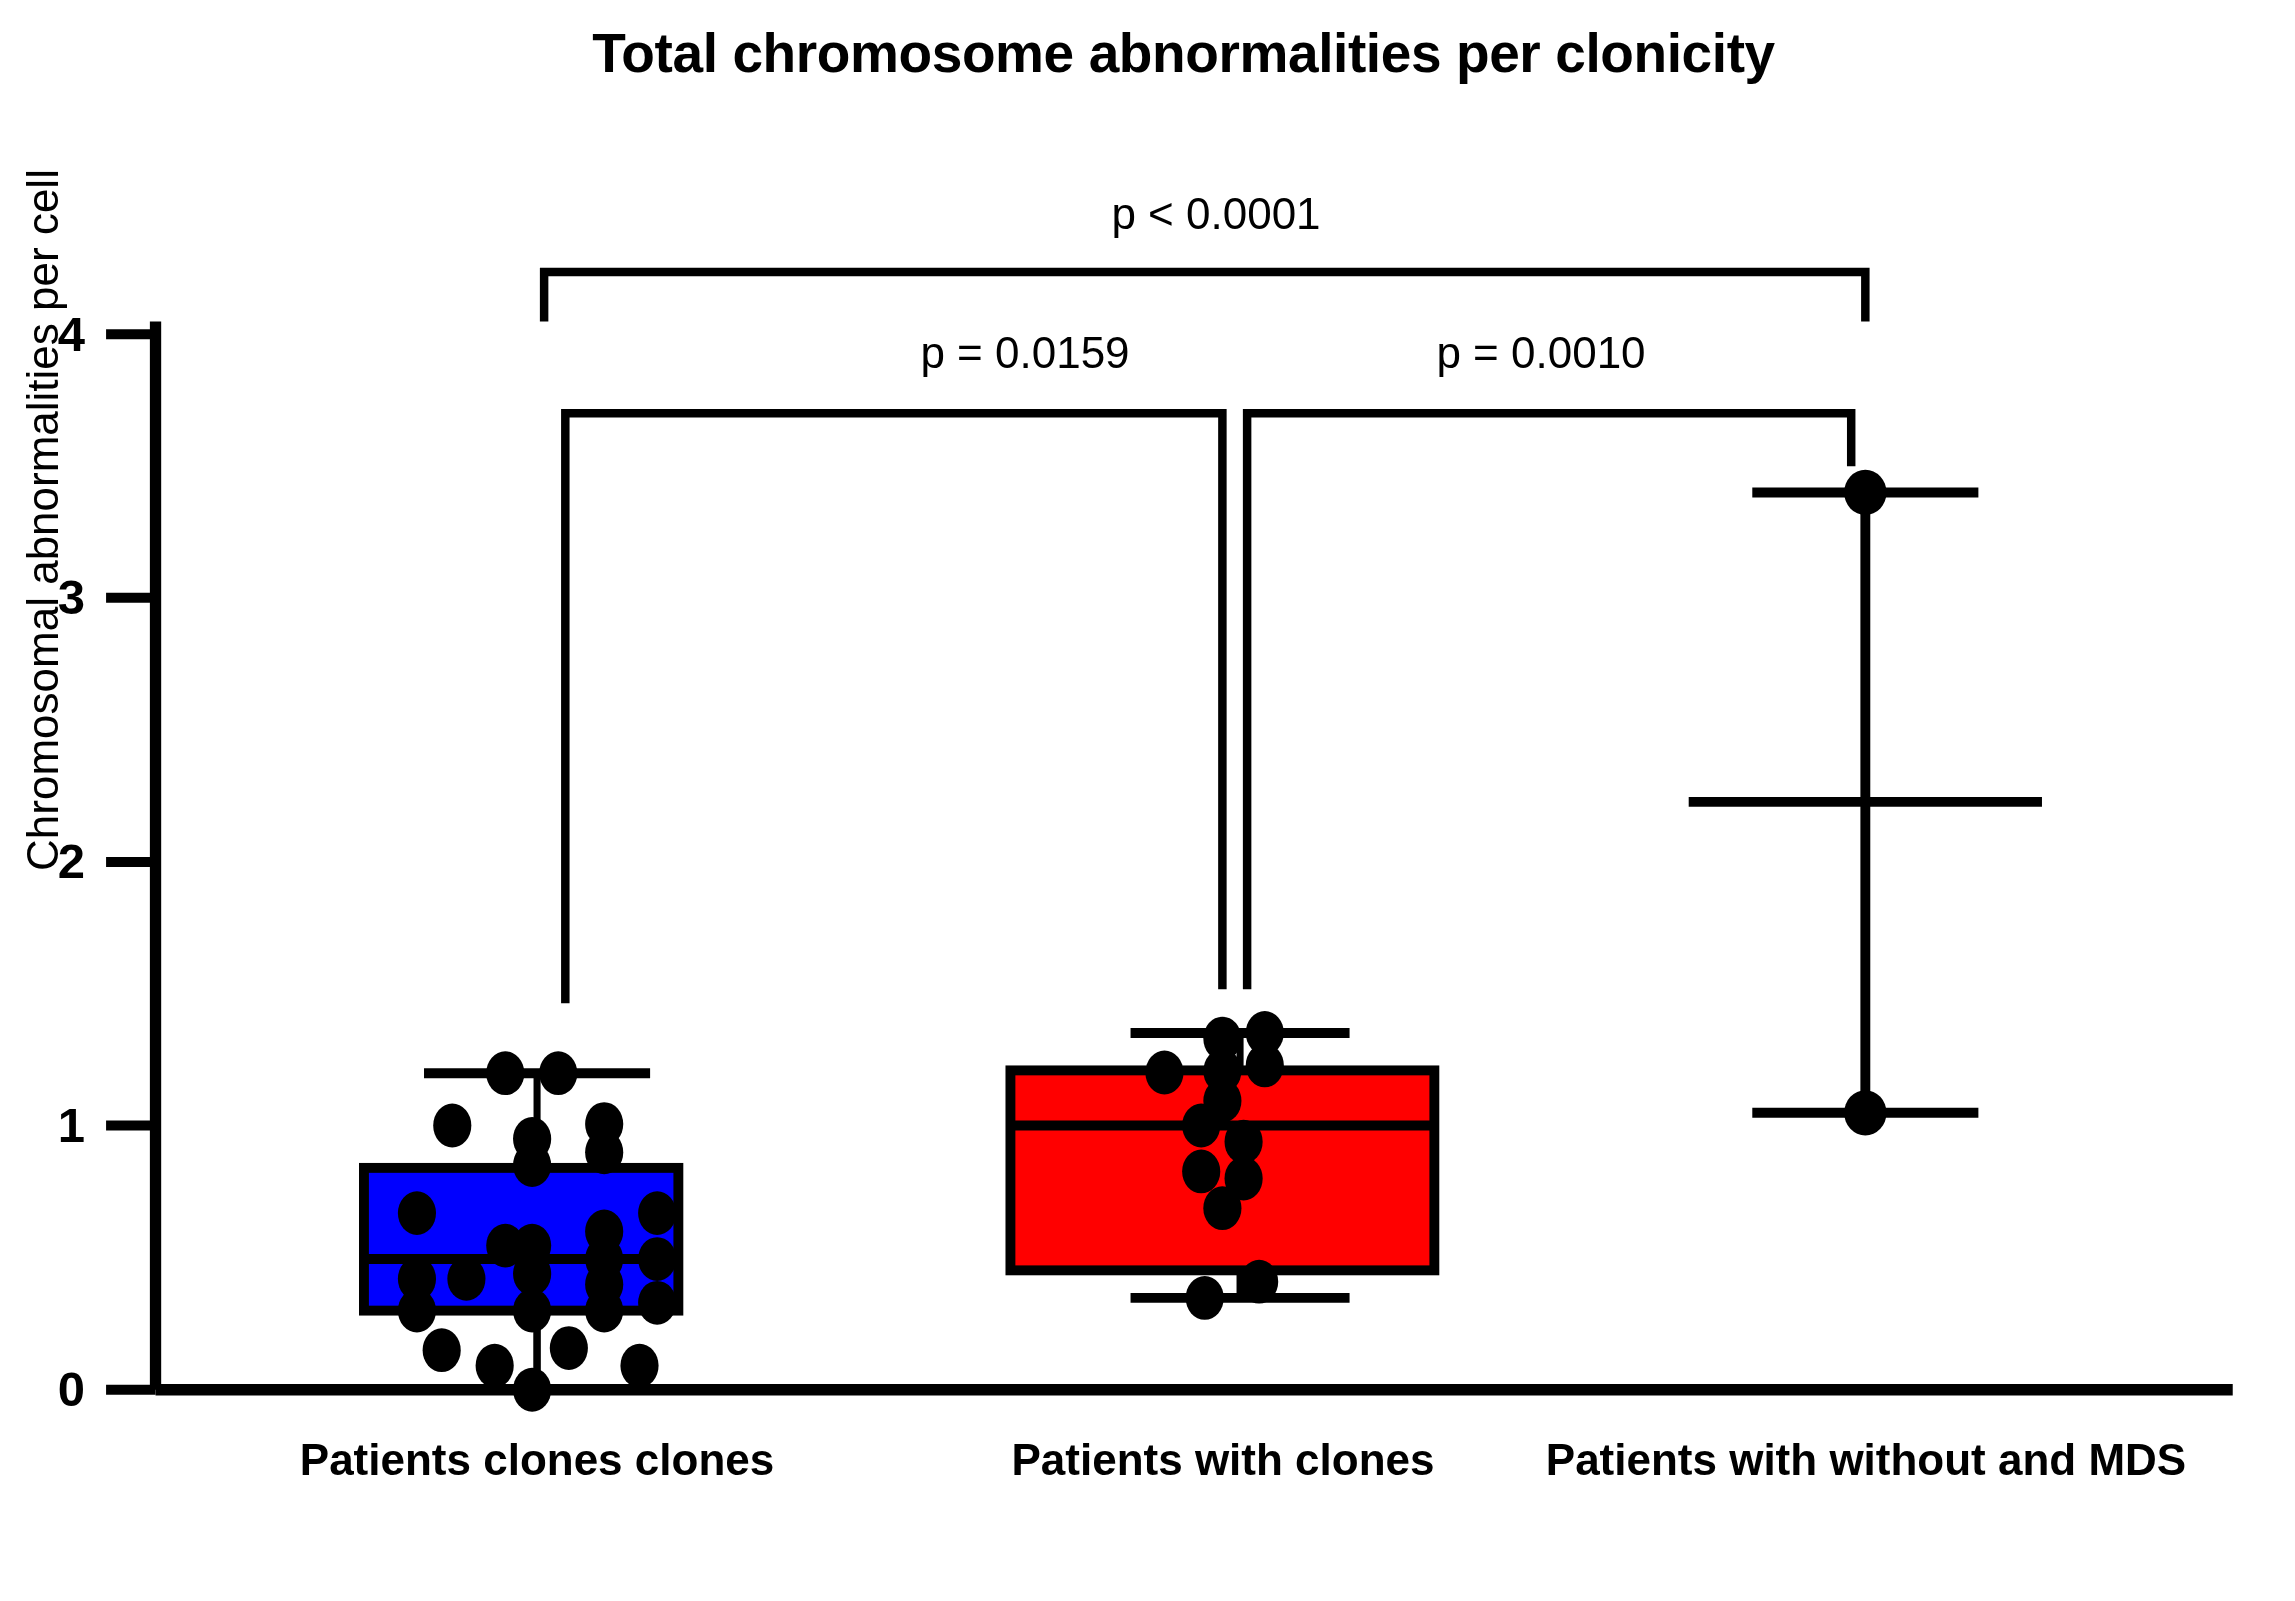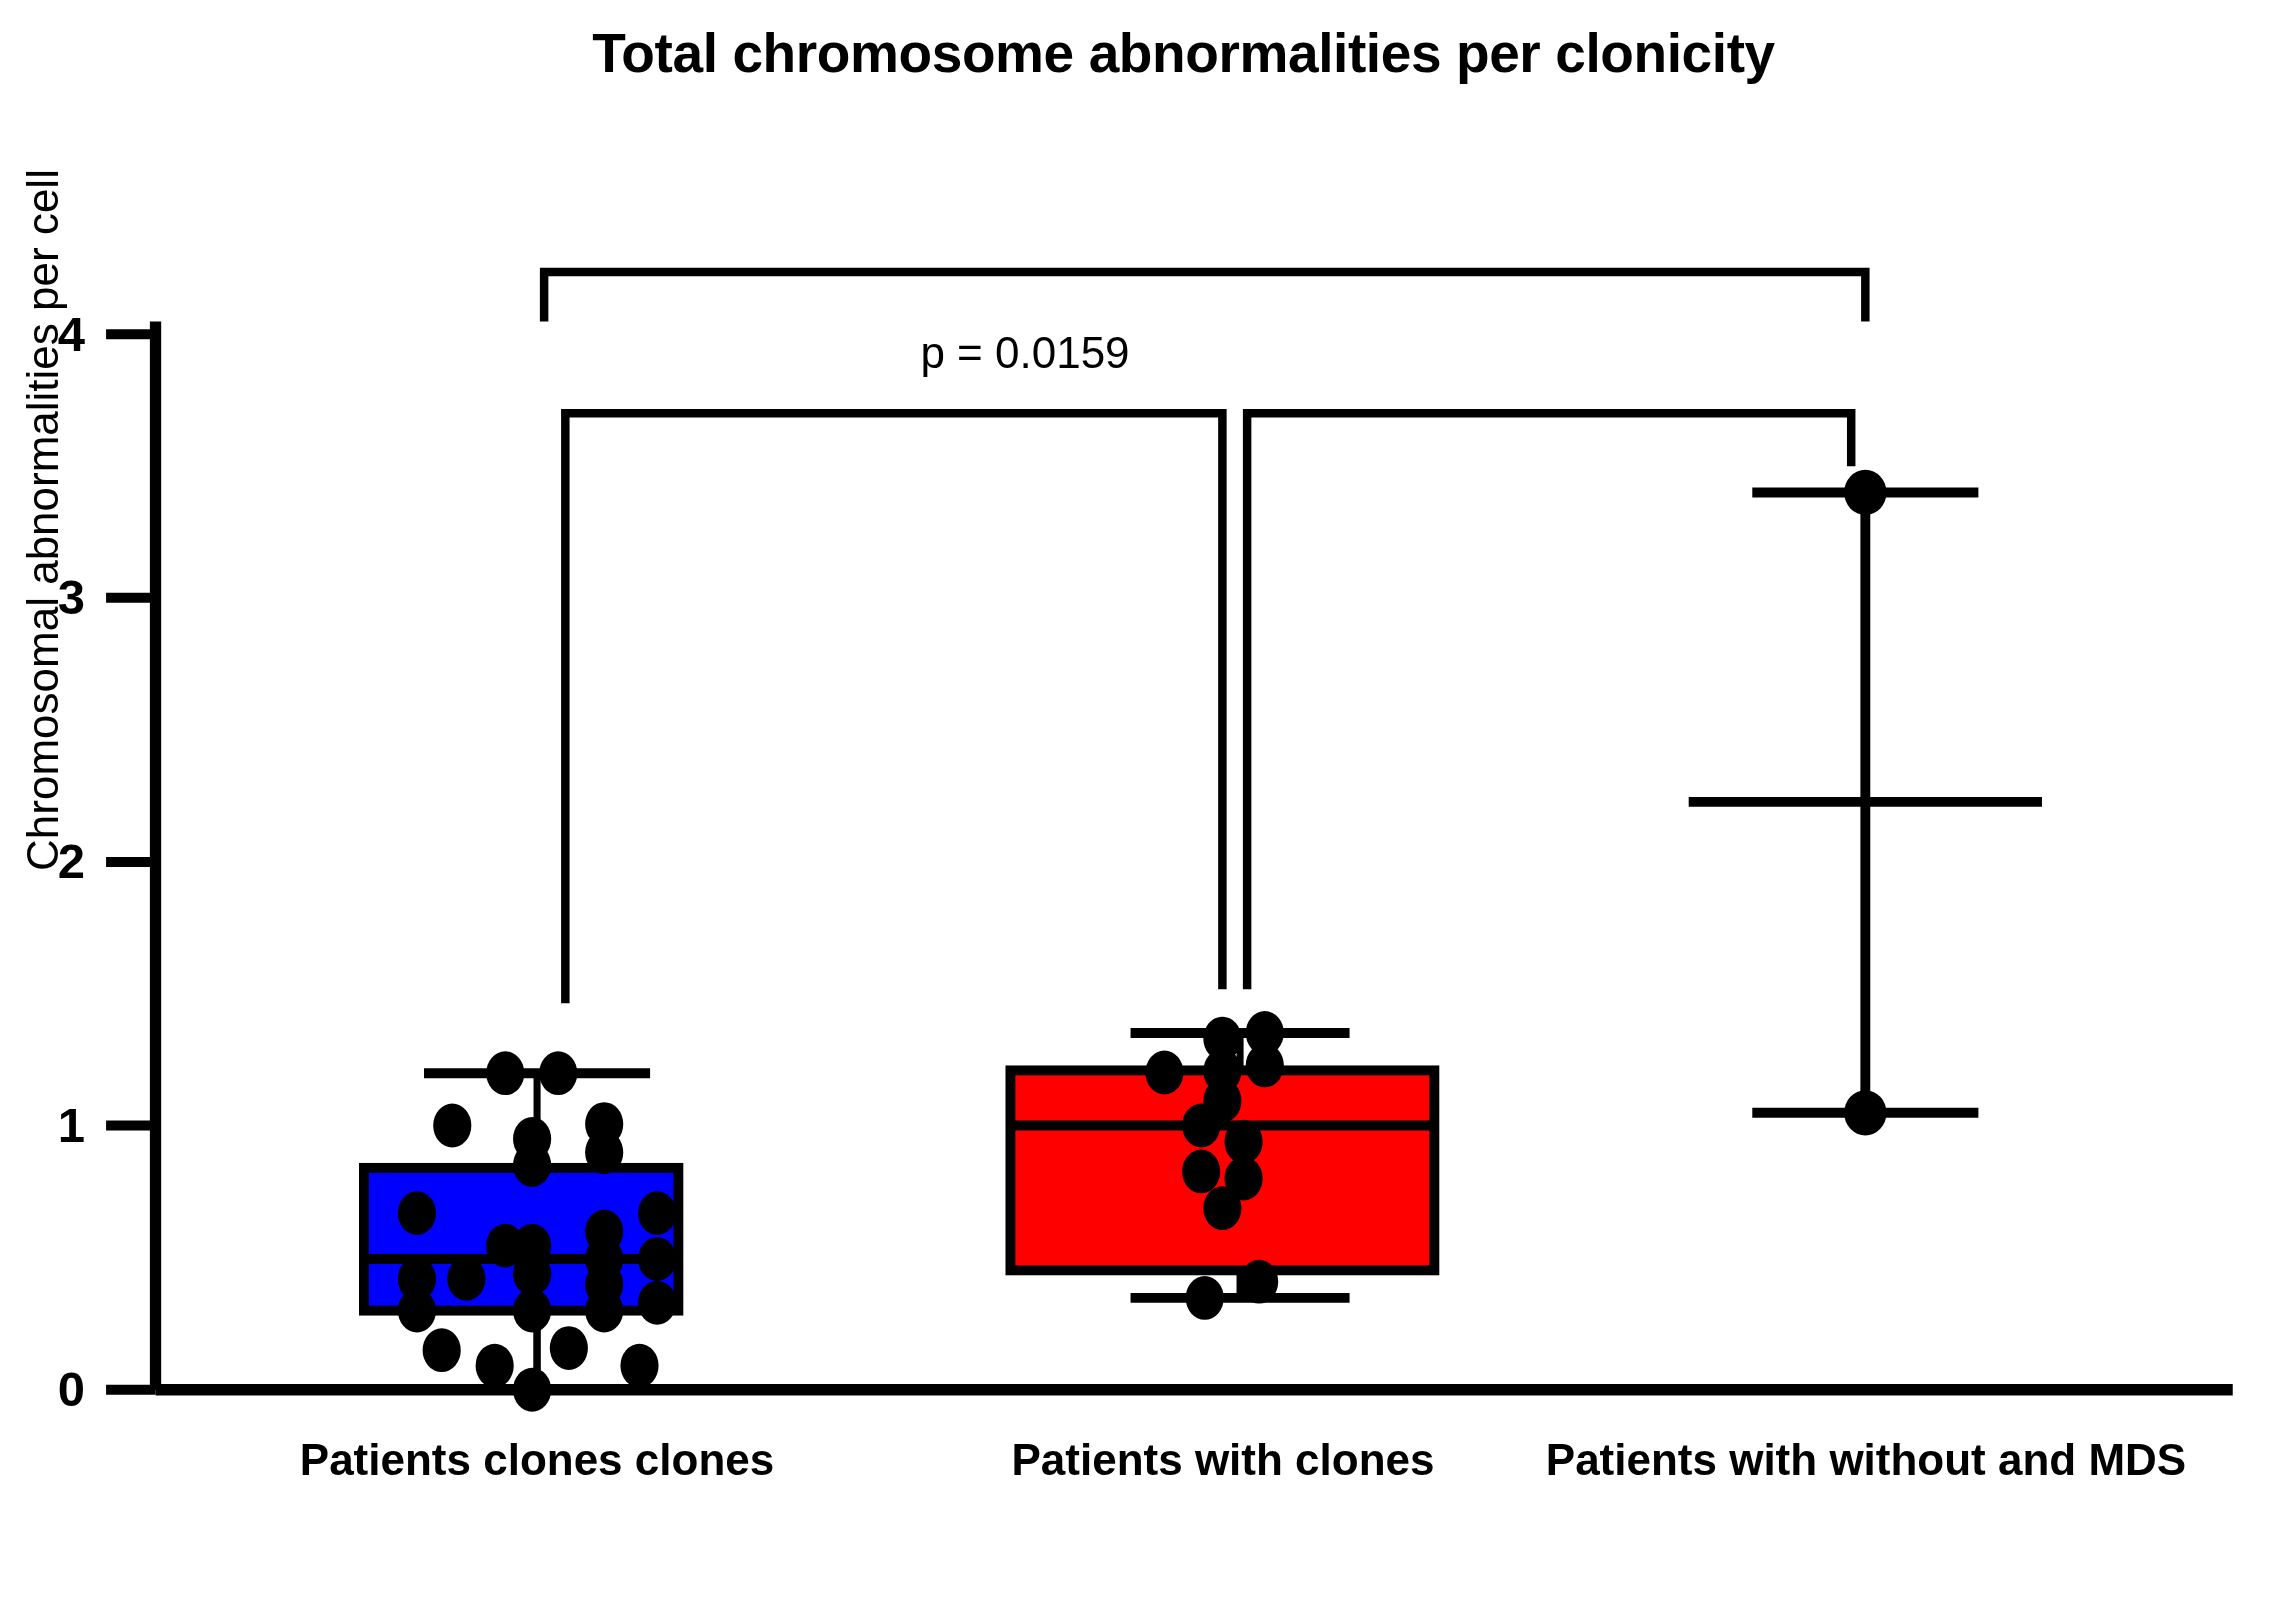--- a/index.html
+++ b/index.html
@@ -81,21 +81,23 @@
   <div class="tick-label" style="left:7px; top:1365px;">0</div>
   <div class="tick-label" style="left:7px; top:1101px;">1</div>
   <div class="tick-label" style="left:7px; top:837px;">2</div>
   <div class="tick-label" style="left:7px; top:573px;">3</div>
   <div class="tick-label" style="left:7px; top:310px;">4</div>
 
   <div class="cat-label" style="left:219px; top:1435px; width:636px;">Patients clones clones</div>
   <div class="cat-label" style="left:933px; top:1435px; width:580px;">Patients with clones</div>
   <div class="cat-label" style="left:1527px; top:1435px; width:678px;">Patients with without and MDS</div>
 
+  <div class="pval-label" style="left:997px; top:192px; width:438px;">p &lt; 0.0001</div>
   <div class="pval-label" style="left:806px; top:331px; width:438px;text-align:center;">p = 0.0159</div>
+  <div class="pval-label" style="left:1322px; top:331px; width:438px;">p = 0.0010</div>
 
   <svg id="plot" width="2295" height="1601" viewBox="0 0 3248 2266">
 
     <g>
       <line x1="220" y1="1967" x2="3160" y2="1967" stroke="#000" stroke-width="16"></line>
       <line x1="220" y1="1967" x2="220" y2="455" stroke="#000" stroke-width="16"></line>
 
       <line x1="150" y1="1967" x2="220" y2="1967" stroke="#000" stroke-width="14"></line>
       <line x1="150" y1="1593" x2="220" y2="1593" stroke="#000" stroke-width="14"></line>
       <line x1="150" y1="1220" x2="220" y2="1220" stroke="#000" stroke-width="14"></line>

